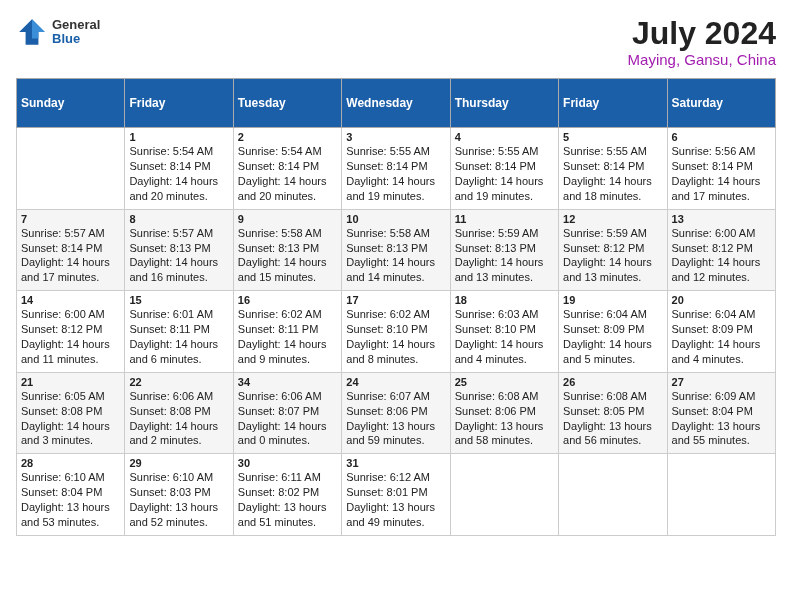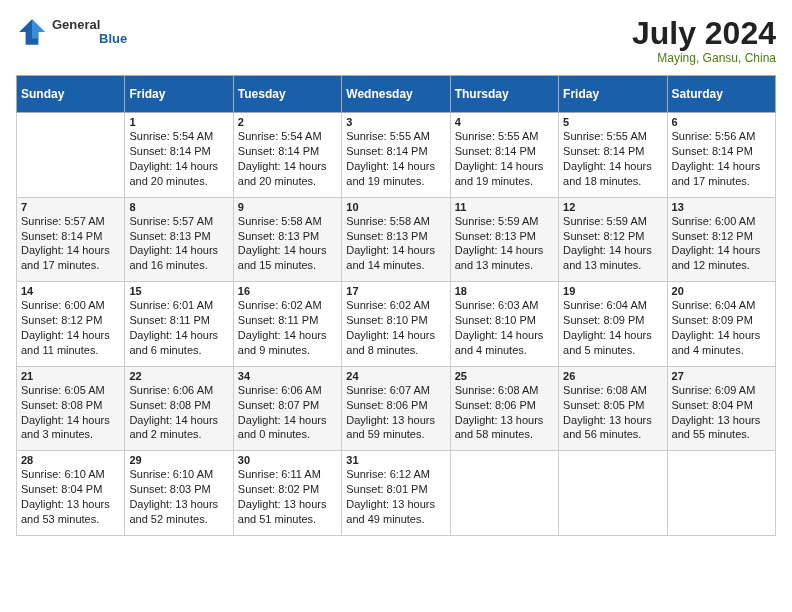--- a/index.html
+++ b/index.html
@@ -29,49 +29,49 @@
       gap: 4px;
     }
     .logo-text {
       display: flex;
       flex-direction: column;
       font-size: 13px;
       font-weight: bold;
       line-height: 1.1;
     }
     .logo-text span:first-child { color: #333; }
-    .logo-text span:last-child { color: #1a5fa8; margin-left: 47px; }
+    .logo-text span:last-child { color: #1a5fa8; }
     .logo-icon {
       width: 32px;
       height: 32px;
     }
     .title-area {
       text-align: right;
     }
     .main-title {
       font-size: 32px;
       font-weight: bold;
       color: #222;
       line-height: 1.1;
     }
     .subtitle {
-      font-size: 12px;
-      color: #4d7c0f;
+      font-size: 15px;
+      color: #a21caf;
     }
     .calendar-table {
       width: 100%;
       border-collapse: collapse;
       flex: 1;
     }
     .calendar-table thead tr th {
       background: #1a5fa8;
       color: #fff;
       font-size: 12px;
       font-weight: bold;
-      padding: 11px 4px;
+      padding: 17px 4px;
       text-align: left;
       border: 1px solid #aaa;
     }
     .calendar-table tbody tr td {
       border: 1px solid #ccc;
       vertical-align: top;
       padding: 3px 4px;
       font-size: 9.5px;
       color: #222;
       width: calc(100% / 7);

